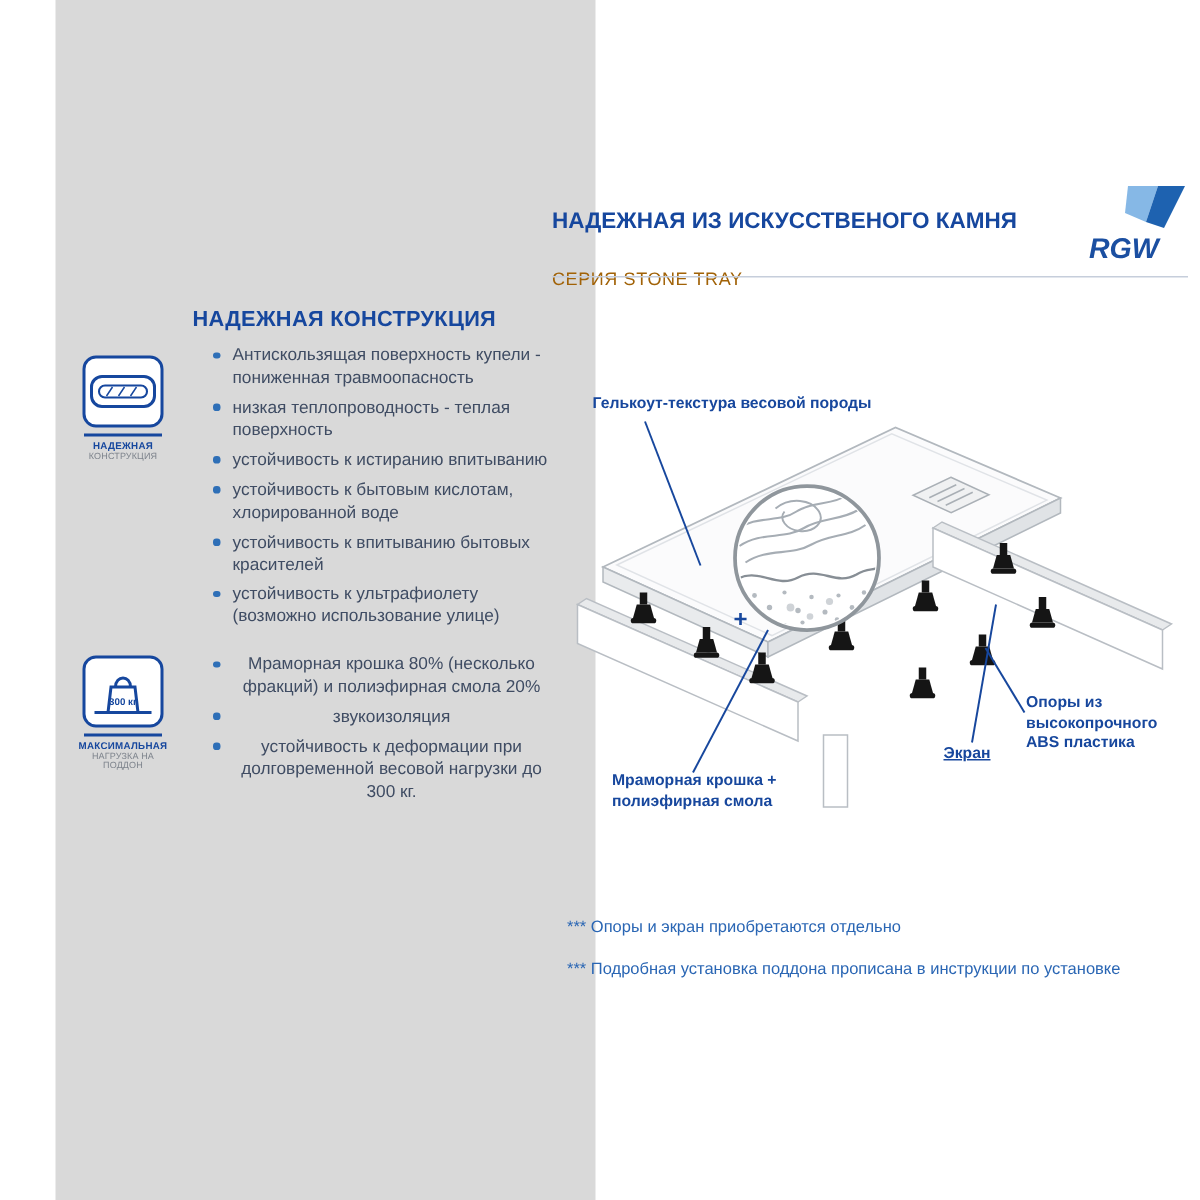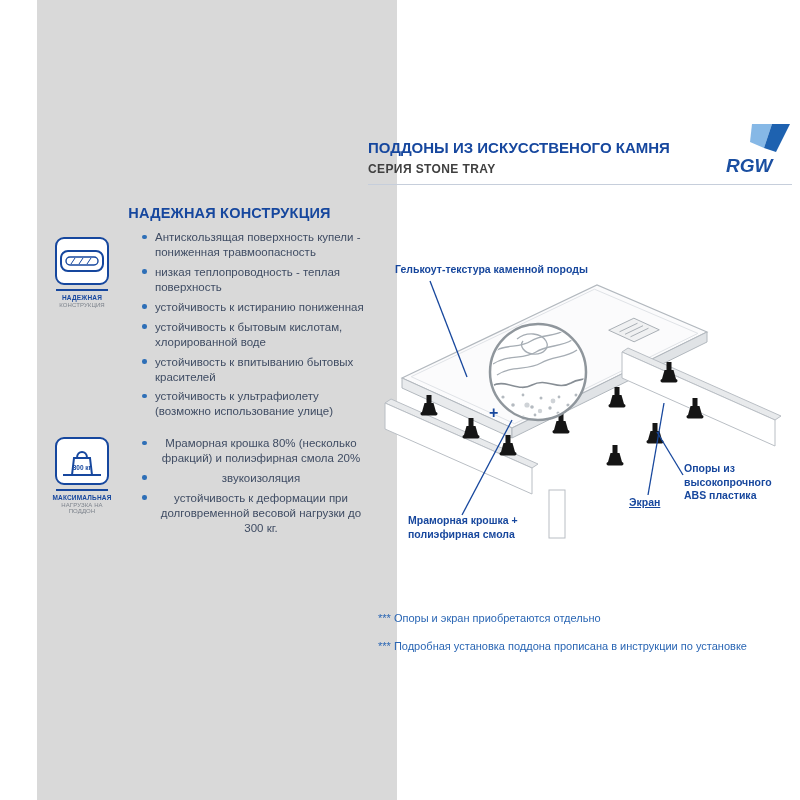--- a/index.html
+++ b/index.html
@@ -19,21 +19,21 @@
   #badge-maxload{top:437px;}
   .features{position:absolute;left:118px;width:212px;margin:0;padding:0;list-style:none;
         font-size:11.5px;line-height:1.3;color:#3f4c63;}
   .features li{position:relative;margin-bottom:5px;}
   .features li::before{content:"";position:absolute;left:-13px;top:4.5px;width:4.5px;height:4.5px;
         border-radius:50%;background:#2e6fb7;}
   #features-construction{top:230px;}
   #features-material{top:436px;text-align:center;}
   
   .title{position:absolute;left:368px;top:139px;font-size:15px;font-weight:bold;color:#16479e;}
-  .subtitle{position:absolute;left:368px;top:162px;font-size:12px;font-weight:bold;color:#404040;letter-spacing:.4px;}
+  .subtitle{position:absolute;left:368px;top:179px;font-size:12px;font-weight:normal;color:#a16207;letter-spacing:.4px;}
   .header-rule{position:absolute;left:368px;top:184px;width:424px;height:1px;background:#c6cedb;}
   .logo{position:absolute;left:722px;top:122px;width:70px;height:58px;}
   
   .dlabel{position:absolute;font-size:10.5px;font-weight:bold;color:#17479d;line-height:1.3;}
   #label-gelcoat{left:395px;top:263px;white-space:nowrap;}
   #label-supports{left:684px;top:462px;width:112px;}
   #label-screen{left:629px;top:496px;text-decoration:underline;}
   #label-marble{left:408px;top:514px;}
   .footnote{position:absolute;left:378px;font-size:11px;color:#2a66b4;}
   #footnote-1{top:612px;}
@@ -73,33 +73,33 @@
         </svg>
       </div>
       <div class="badge-rule"></div>
       <div class="badge-t1">МАКСИМАЛЬНАЯ</div>
       <div class="badge-t2">НАГРУЗКА НА ПОДДОН</div>
     </div>
 
     <ul class="features" id="features-construction">
         <li>Антискользящая поверхность купели - пониженная травмоопасность</li>
         <li>низкая теплопроводность - теплая поверхность</li>
-        <li>устойчивость к истиранию пониженная</li>
+        <li>устойчивость к истиранию впитыванию</li>
         <li>устойчивость к бытовым кислотам, хлорированной воде</li>
         <li>устойчивость к впитыванию бытовых красителей</li>
         <li>устойчивость к ультрафиолету (возможно использование улице)</li>
       </ul>
     <ul class="features" id="features-material">
         <li>Мраморная крошка 80% (несколько фракций) и полиэфирная смола 20%</li>
         <li>звукоизоляция</li>
         <li>устойчивость к деформации при долговременной весовой нагрузки до 300 кг.</li>
       </ul>
   </div>
 
-  <div class="title">ПОДДОНЫ ИЗ ИСКУССТВЕНОГО КАМНЯ</div>
+  <div class="title">НАДЕЖНАЯ ИЗ ИСКУССТВЕНОГО КАМНЯ</div>
   <div class="subtitle">СЕРИЯ STONE TRAY</div>
   <div class="header-rule"></div>
 
   <div class="logo">
     <svg width="70" height="58" viewBox="0 0 70 58">
       <polygon points="30,2 50,2 42,26 28,20" fill="#86b8e6"></polygon>
       <polygon points="50,2 68,2 54,30 42,26" fill="#1e62b0"></polygon>
       <text x="4" y="50" font-size="19" font-weight="bold" font-style="italic" fill="#1b4fa1">RGW</text>
     </svg>
   </div>
@@ -189,21 +189,21 @@
     </g>
 
     <g stroke="#17479d" stroke-width="1.3">
       <line x1="65" y1="46" x2="102" y2="142"></line>
       <line x1="318" y1="240" x2="292" y2="197"></line>
       <line x1="283" y1="260" x2="299" y2="168"></line>
       <line x1="97" y1="280" x2="147" y2="185"></line>
     </g>
   </svg>
 
-  <div class="dlabel" id="label-gelcoat">Гелькоут-текстура каменной породы</div>
+  <div class="dlabel" id="label-gelcoat">Гелькоут-текстура весовой породы</div>
   <div class="dlabel" id="label-supports">Опоры из высокопрочного ABS пластика</div>
   <div class="dlabel" id="label-screen">Экран</div>
   <div class="dlabel" id="label-marble">
     <div>Мраморная крошка +</div>
     <div>полиэфирная смола</div>
   </div>
 
   <div class="footnote" id="footnote-1">*** Опоры и экран приобретаются отдельно</div>
   <div class="footnote" id="footnote-2">*** Подробная установка поддона прописана в инструкции по установке</div>
 

